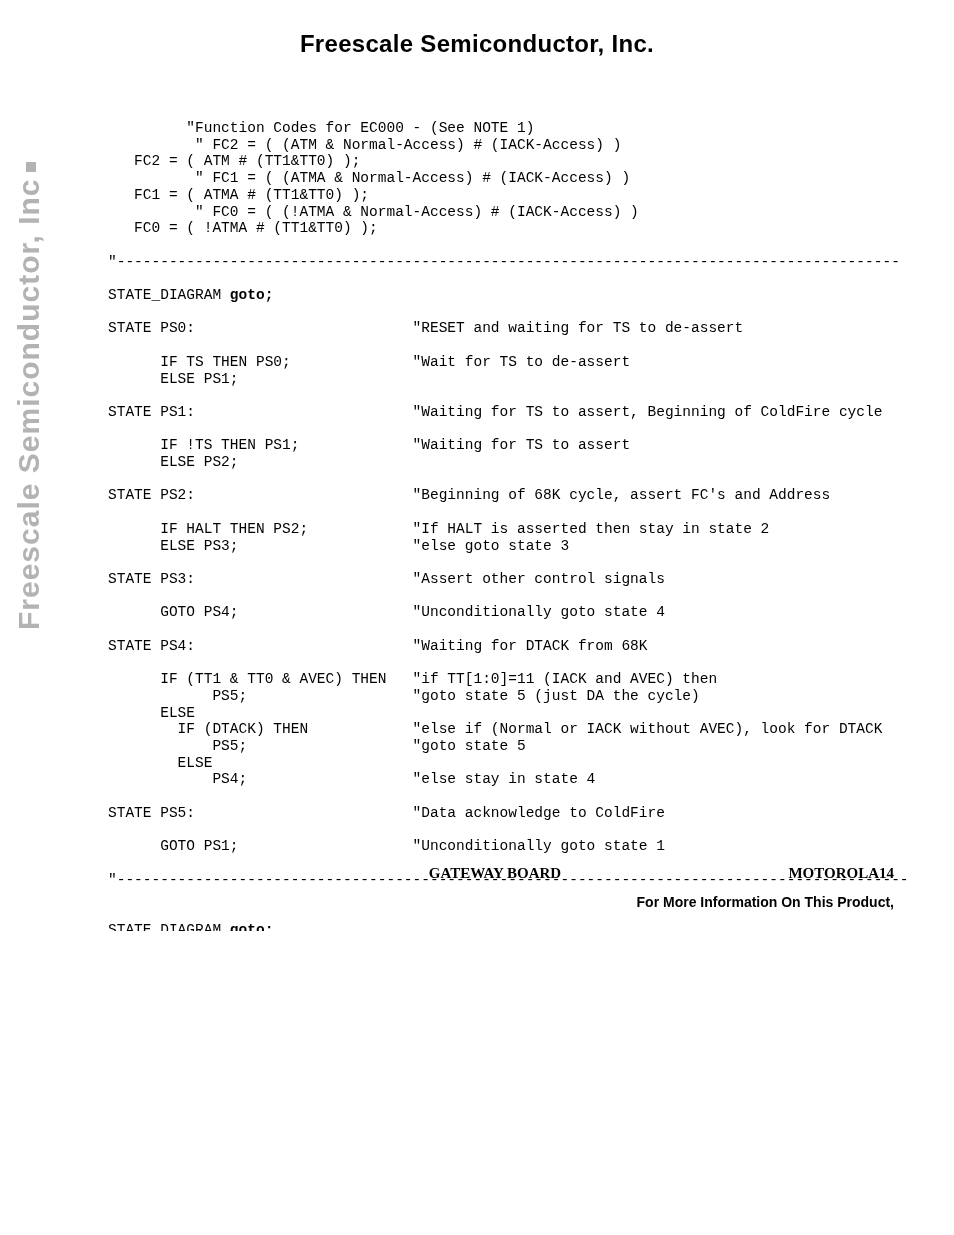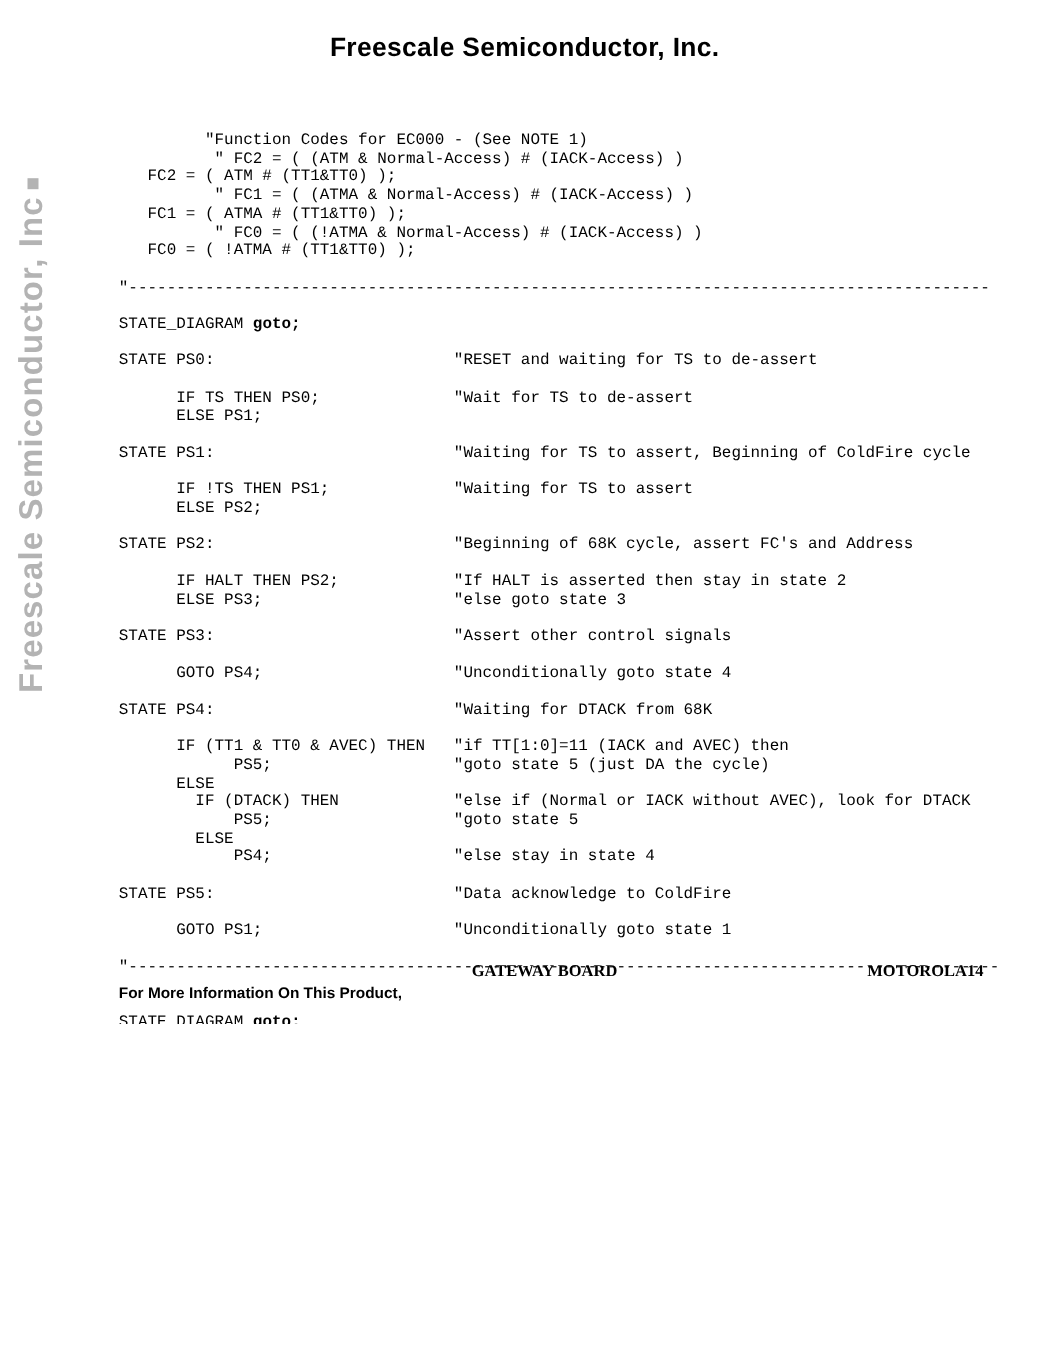--- a/index.html
+++ b/index.html
@@ -76,25 +76,25 @@
     margin-left: 21px;
   }
   .footer-center {
     position: absolute;
     left: 0;
     right: 12px;
     text-align: center;
     pointer-events: none;
   }
   .footer-info {
-    text-align: left;
+    text-align: right;
     font-family: Arial, Helvetica, sans-serif;
     font-weight: 900;
     font-size: 14px;
-    margin-top: 2px;
+    margin-top: 12px;
     line-height: 1.25;
   }
 </style>
 </head>
 <body>
 
 <div class="page">
 
   <div class="header-title">Freescale Semiconductor, Inc.</div>
 

